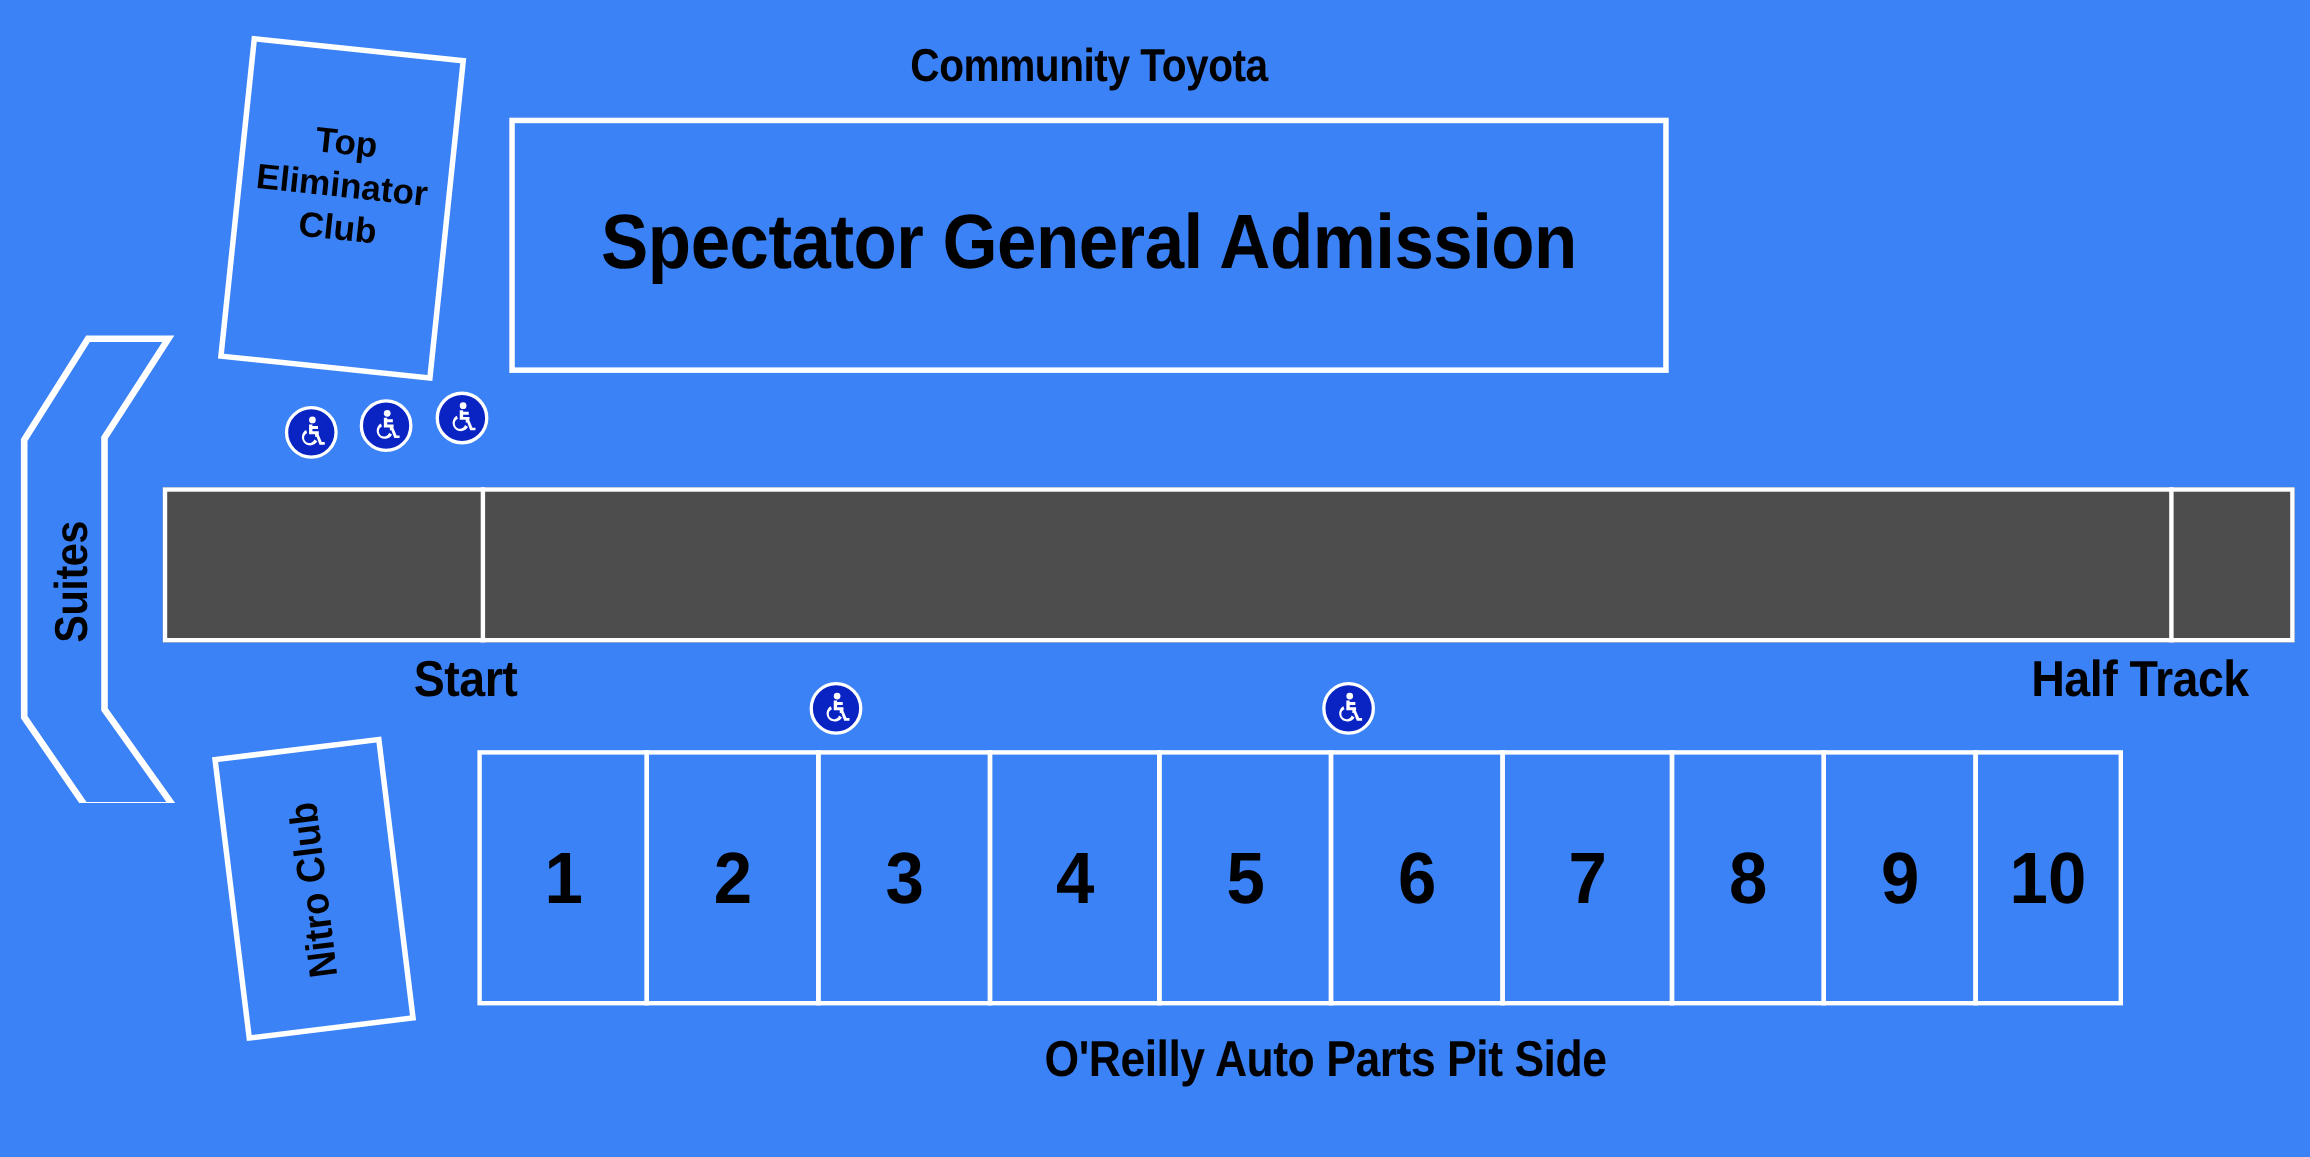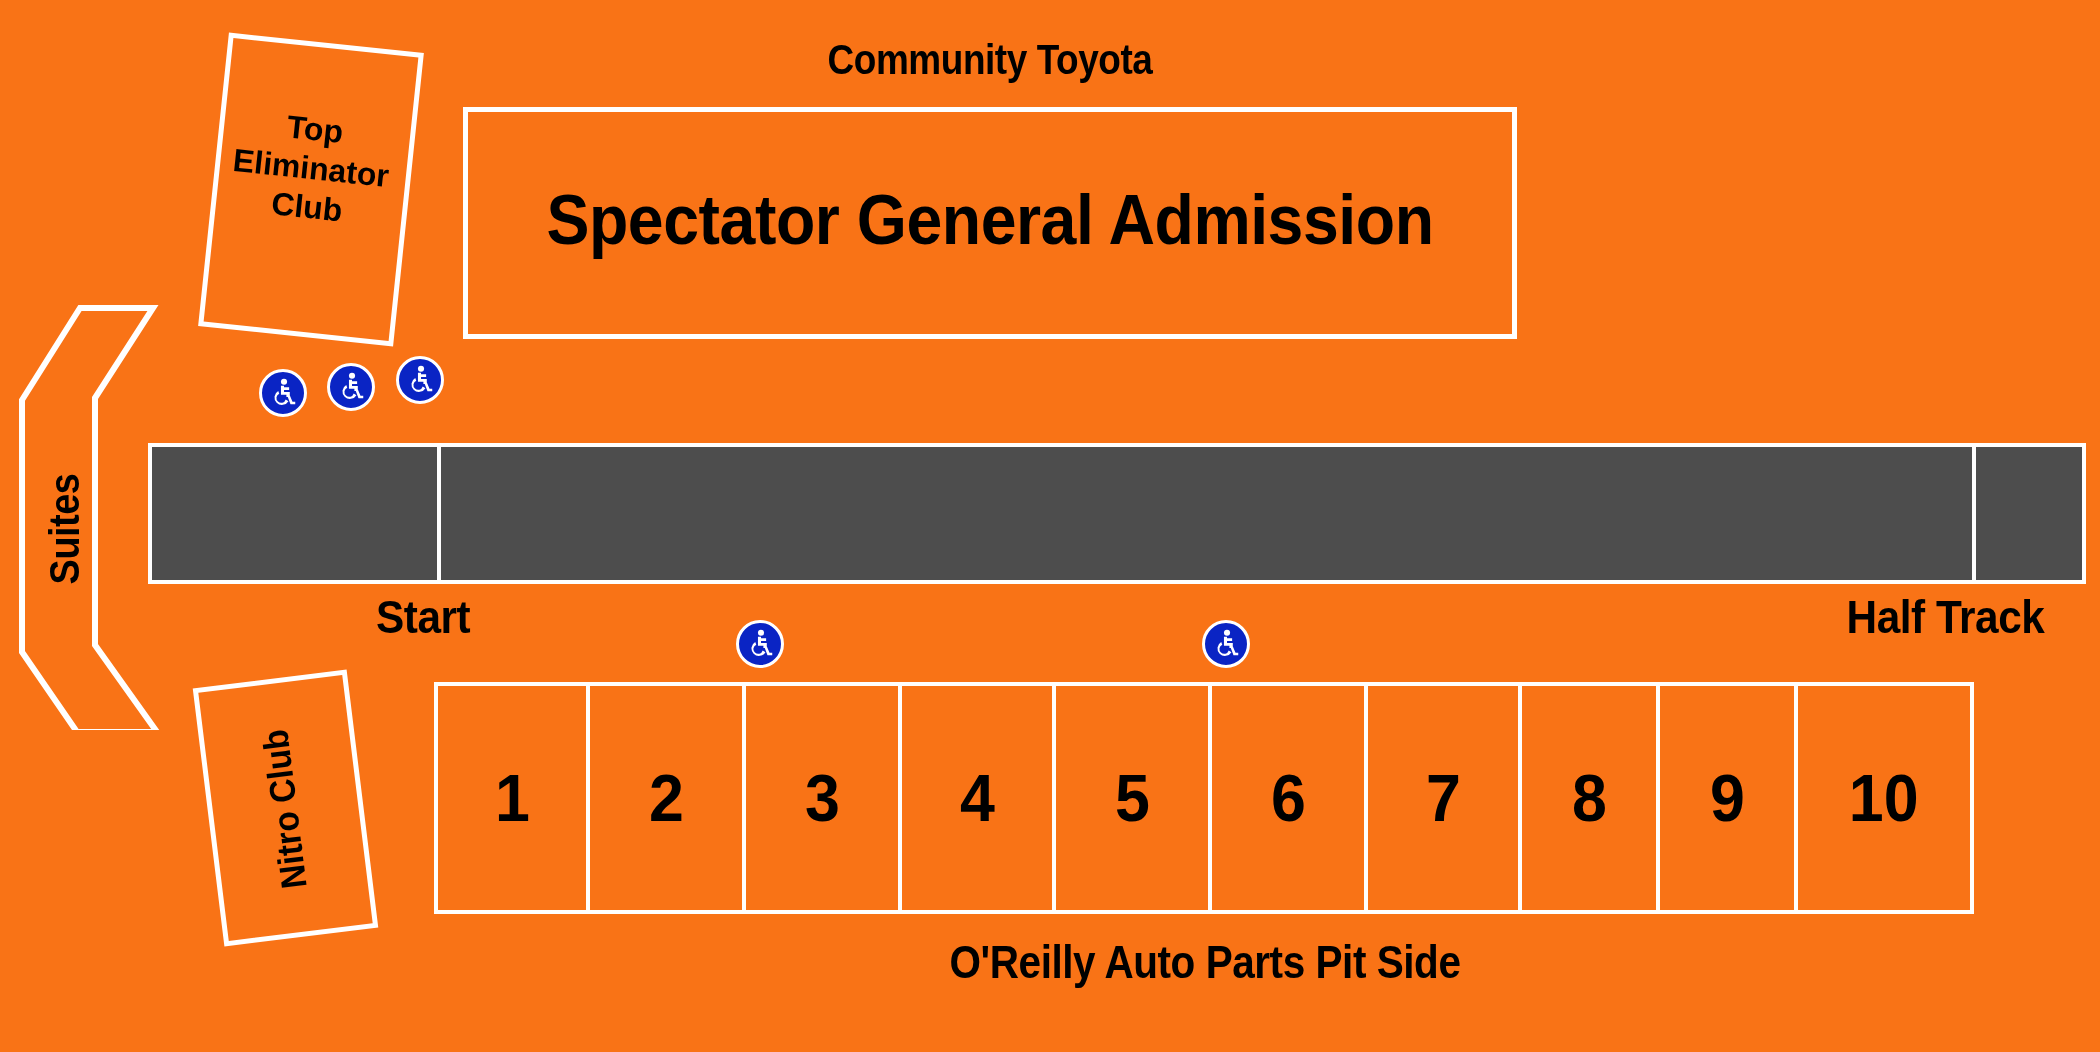--- a/index.html
+++ b/index.html
@@ -206,21 +206,21 @@
     box-sizing: border-box;
     display: flex;
     align-items: center;
     justify-content: center;
   }
   .acc-icon svg { display: block; }
 </style>
 </head>
 <body style="background: rgb(76, 102, 112);">
 
-<div id="map" style="background: #f97316;">
+<div id="map" style="background: #3b82f6;">
 
   <div class="lbl" id="community-toyota">Community Toyota</div>
 
   <div id="ga-box"></div>
   <div class="lbl" id="ga-label">Spectator General Admission</div>
 
   <div id="tec-box"></div>
   <div id="tec-label">Top Eliminator Club</div>
 
   <svg id="suites-shape" viewBox="0 0 170 430" xmlns="http://www.w3.org/2000/svg">
@@ -259,21 +259,21 @@
       </div>
       <div class="pit-box" style="width: 158px;">
         <span class="pit-num">7</span>
       </div>
       <div class="pit-box" style="width: 142px;">
         <span class="pit-num">8</span>
       </div>
       <div class="pit-box" style="width: 142px;">
         <span class="pit-num">9</span>
       </div>
-      <div class="pit-box" style="width: 180px;">
+      <div class="pit-box" style="width: 136px;">
         <span class="pit-num">10</span>
       </div>
     </div>
 
   <div class="lbl" id="pitside-label">O'Reilly Auto Parts Pit Side</div>
 
   <div id="acc-layer">
       <div class="acc-icon" style="left: 259px; top: 369px; background: rgb(10, 36, 196);">
         <svg viewBox="0 0 100 100" width="34" height="34">
           <circle cx="53" cy="17" r="9" fill="#ffffff"></circle>

